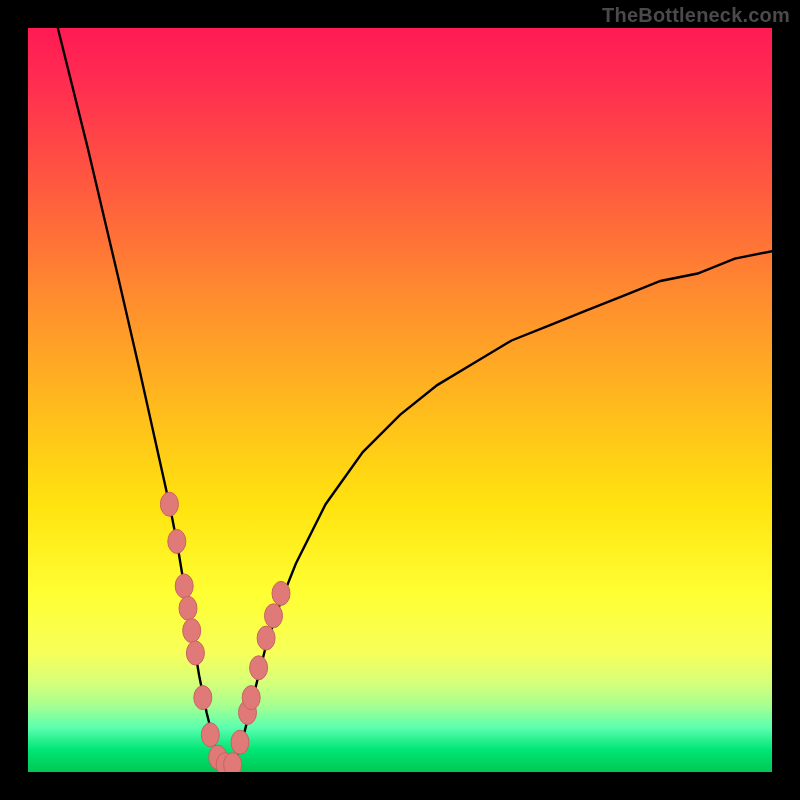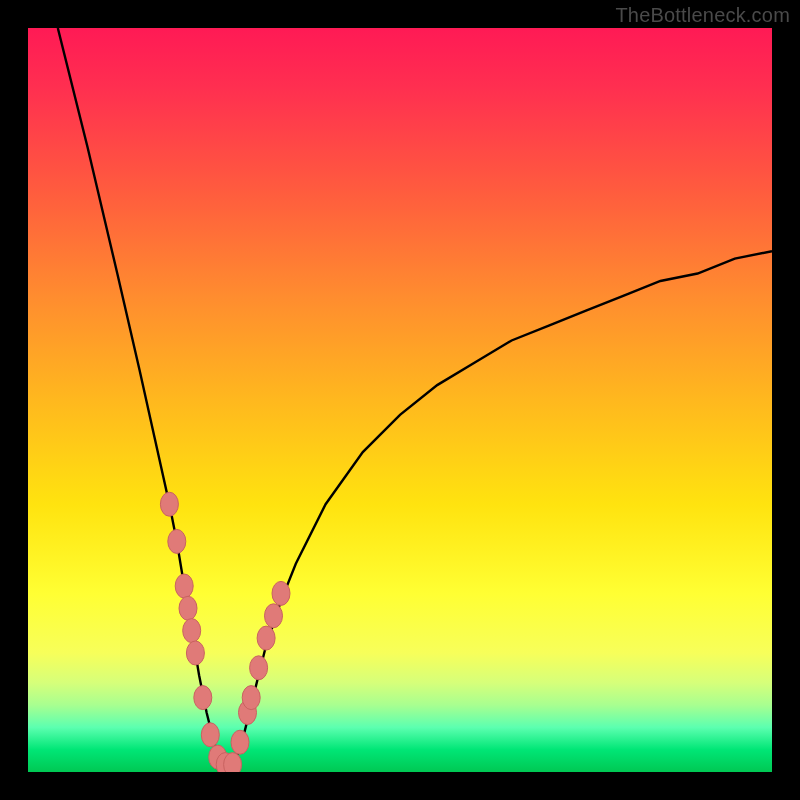--- a/index.html
+++ b/index.html
@@ -44,21 +44,21 @@
     position: absolute;
     top: 0; left: 0;
     width: 100%; height: 100%;
   }
   .watermark {
     position: absolute;
     top: 4px;
     right: 10px;
     color: #4a4a4a;
     font-size: 20px;
-    font-weight: 400;
+    font-weight: 700;
     letter-spacing: 0.2px;
   }
 </style>
 </head>
 <body>
 
 <div class="frame">
   <div class="gradient"></div>
 
   <svg class="plot" viewBox="0 0 744 744" preserveAspectRatio="none">

